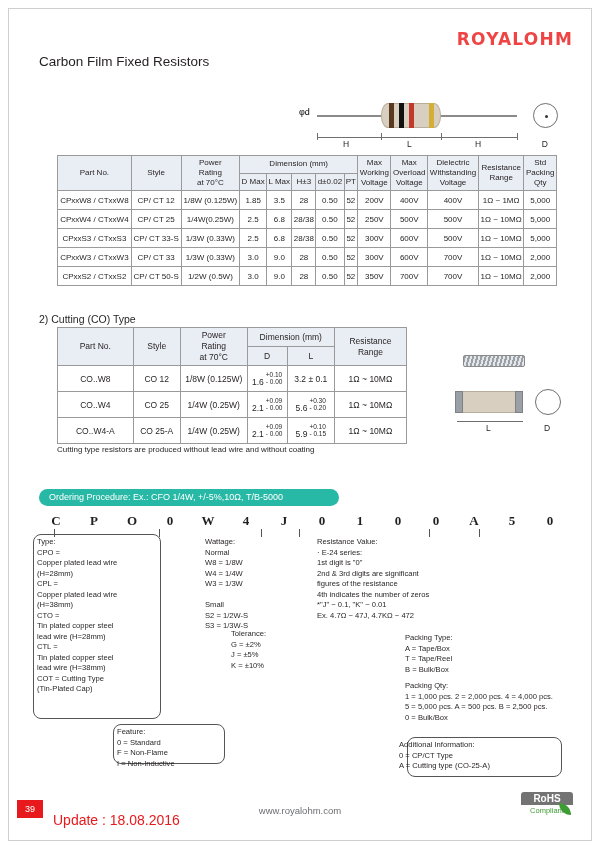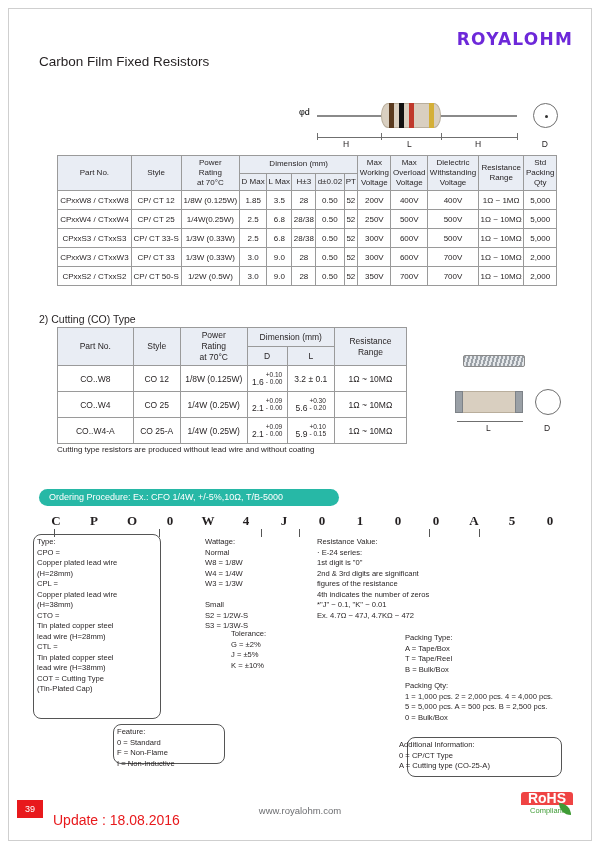--- a/index.html
+++ b/index.html
@@ -12,21 +12,21 @@
     overflow:hidden;
   }
   .page {
     position:absolute; left:8px; top:8px; width:584px; height:833px;
     border:1px solid #cfcfcf; background:#fff;
   }
   
   .brand {
     position:absolute; right:18px; top:20px;
     font-family:"DejaVu Sans", sans-serif;
-    font-weight:bold; font-size:17px; letter-spacing:1.2px; color:#6d28d9;margin-left:10px;
+    font-weight:bold; font-size:17px; letter-spacing:1.2px; color:#ef4444;margin-left:10px;
   }
   .doc-title {
     position:absolute; left:30px; top:45px;
     font-size:13.5px; color:#231f20;
   }
   
   .sec1 {
     position:absolute; left:30px; top:82px; width:250px;
     font-size:10.5px; line-height:16px; color:#231f20;
   }
@@ -118,21 +118,21 @@
   }
   .footer-web {
     position:absolute; left:0; right:0; bottom:24px; text-align:center;
     font-size:9.5px; color:#6d6e71;
   }
   .rohs {
     position:absolute; right:18px; bottom:14px; width:52px; height:34px;
     text-align:center;
   }
   .rohs .top {
-    background:#ef4444; color:#fff; font-size:14px; font-weight:bold;
+    background:#737373; color:#fff; font-size:10px; font-weight:bold;
     border-radius:3px 3px 0 0; line-height:13px;
   }
   .rohs .bot { color:#3f9c35; font-size:7.5px; line-height:11px; }
   .leaf {
     position:absolute; right:2px; bottom:11px; width:12px; height:12px;
     background:#3f9c35; border-radius:0 100% 0 100%;
   }
   .vline { position:absolute; background:#555; width:1px; }
 </style>
 </head>

